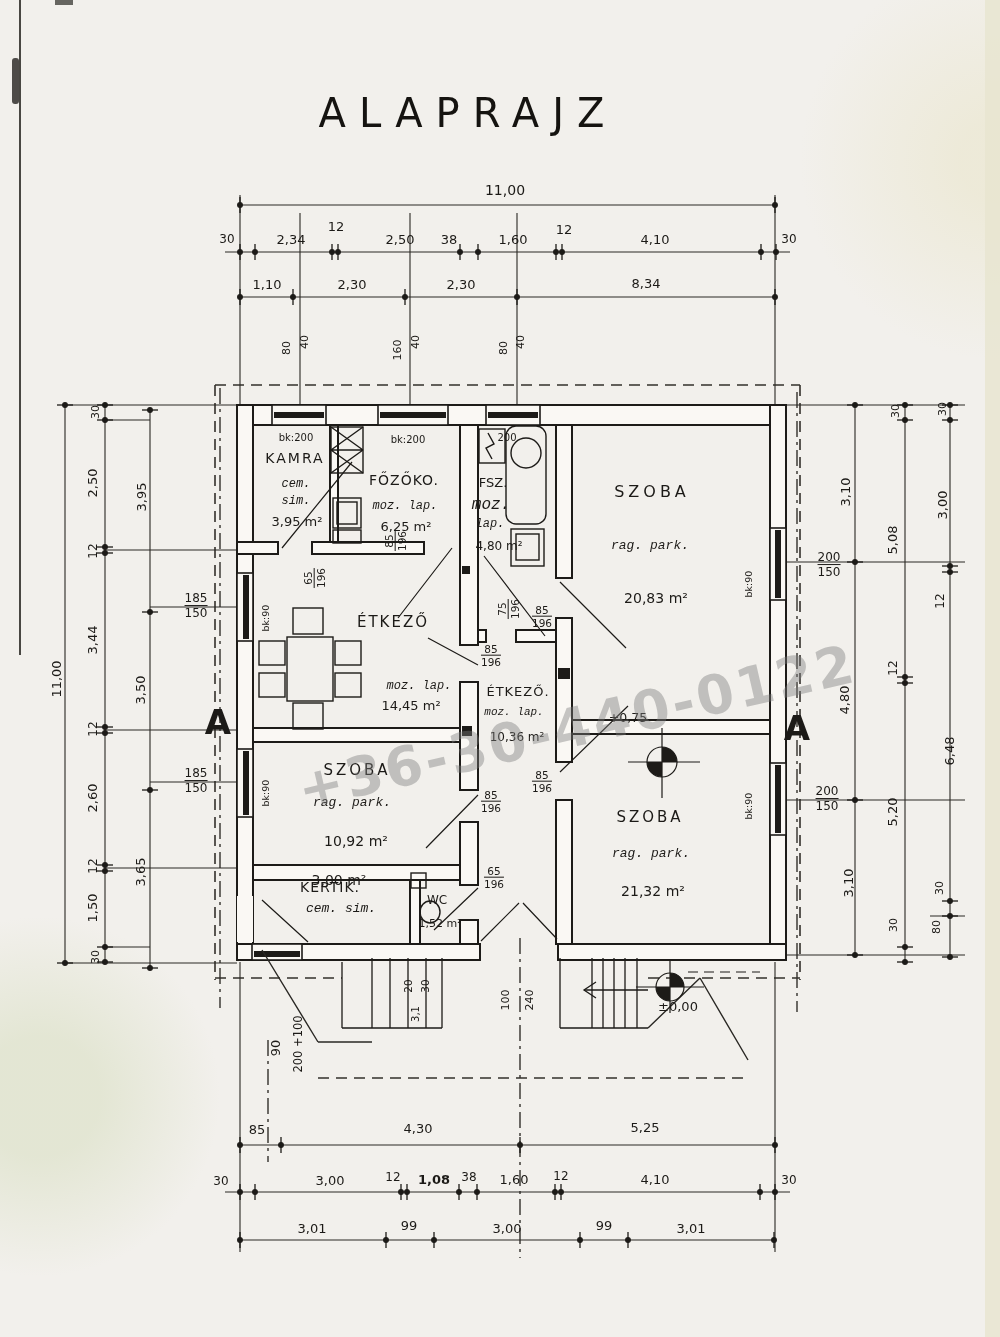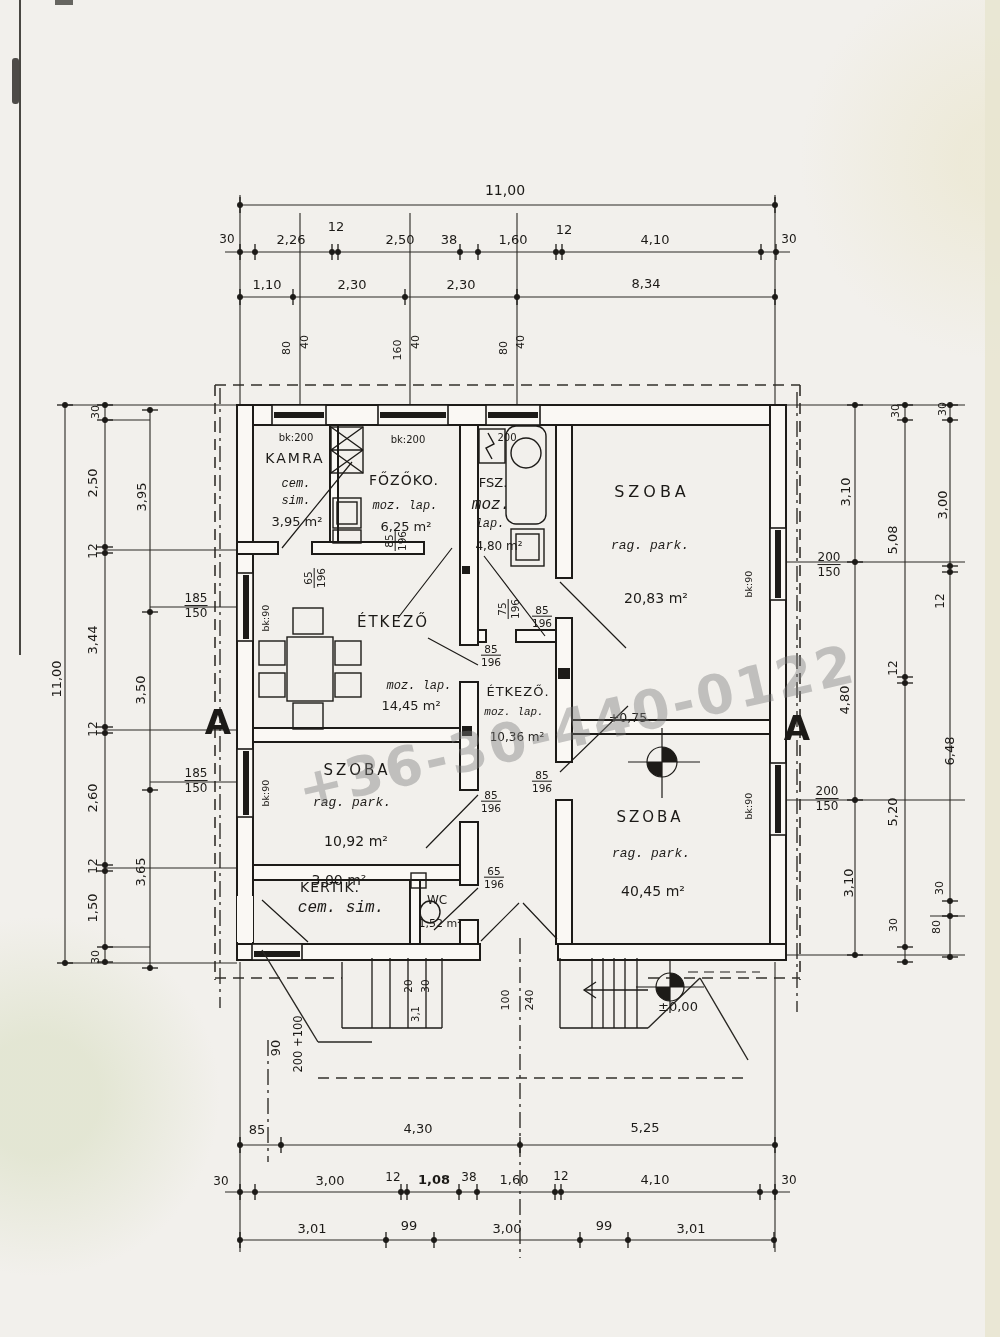--- a/index.html
+++ b/index.html
@@ -28,20 +28,21 @@
 </head>
 <body>
 
 <div class="sheet">
 
   <div class="scanline"></div>
   <div class="scanblob"></div>
   <div class="scandash"></div>
   <div class="edge-strip"></div>
 
+  <div class="title">ALAPRAJZ</div>
 
   <svg id="plan-svg" width="1000" height="1337" viewBox="0 0 1000 1337">
 
     <g stroke="#33302b" stroke-width="1.6" fill="none" stroke-dasharray="11 7">
       <path d="M215,385 H800 M215,385 V980 M800,385 V980 M215,978 H342 M648,978 H800 M318,1078 H748"></path>
     </g>
 
     <g stroke="#33302b" stroke-width="1.4" fill="none" stroke-dasharray="16 5 3 5">
       <path d="M220,388 V1008 M797,392 V1012 M520,938 V1258 M268,1040 V1162"></path>
     </g>
@@ -300,21 +301,21 @@
       <path d="M662,762 L677,762 A15,15 0 0 0 662,747 Z"></path>
       <path d="M662,762 L647,762 A15,15 0 0 0 662,777 Z"></path>
       <path d="M670,987 L684,987 A14,14 0 0 0 670,973 Z"></path>
       <path d="M670,987 L656,987 A14,14 0 0 0 670,1001 Z"></path>
     </g>
   </svg>
 
   <div class="layer" id="label-layer">
       <div class="lbl" style="left: 505px; top: 191px; font-size: 14px; transform: translate(-50%, -50%);">11,00</div>
       <div class="lbl" style="left: 227px; top: 239px; font-size: 12px; transform: translate(-50%, -50%);">30</div>
-      <div class="lbl" style="left: 291px; top: 240px; font-size: 13px; transform: translate(-50%, -50%);">2,26</div>
+      <div class="lbl" style="left: 291px; top: 240px; font-size: 13px; transform: translate(-50%, -50%);">2,34</div>
       <div class="lbl" style="left: 336px; top: 227px; font-size: 13px; transform: translate(-50%, -50%);">12</div>
       <div class="lbl" style="left: 400px; top: 240px; font-size: 13px; transform: translate(-50%, -50%);">2,50</div>
       <div class="lbl" style="left: 449px; top: 240px; font-size: 13px; transform: translate(-50%, -50%);">38</div>
       <div class="lbl" style="left: 513px; top: 240px; font-size: 13px; transform: translate(-50%, -50%);">1,60</div>
       <div class="lbl" style="left: 564px; top: 230px; font-size: 13px; transform: translate(-50%, -50%);">12</div>
       <div class="lbl" style="left: 655px; top: 240px; font-size: 13px; transform: translate(-50%, -50%);">4,10</div>
       <div class="lbl" style="left: 789px; top: 239px; font-size: 12px; transform: translate(-50%, -50%);">30</div>
       <div class="lbl" style="left: 267px; top: 285px; font-size: 13px; transform: translate(-50%, -50%);">1,10</div>
       <div class="lbl" style="left: 352px; top: 285px; font-size: 13px; transform: translate(-50%, -50%);">2,30</div>
       <div class="lbl" style="left: 461px; top: 285px; font-size: 13px; transform: translate(-50%, -50%);">2,30</div>
@@ -346,23 +347,23 @@
       <div class="lbl i" style="left: 419px; top: 686px; font-size: 12px; transform: translate(-50%, -50%);">moz. lap.</div>
       <div class="lbl" style="left: 411px; top: 706px; font-size: 13px; transform: translate(-50%, -50%);">14,45 m²</div>
       <div class="lbl" style="left: 518px; top: 692px; font-size: 13px; letter-spacing: 1px; transform: translate(-50%, -50%);">ÉTKEZŐ.</div>
       <div class="lbl i" style="left: 514px; top: 713px; font-size: 11px; transform: translate(-50%, -50%);">moz. lap.</div>
       <div class="lbl" style="left: 517px; top: 737px; font-size: 12px; transform: translate(-50%, -50%);">10,36 m²</div>
       <div class="lbl" style="left: 357px; top: 770px; font-size: 15px; letter-spacing: 3px; transform: translate(-50%, -50%);">SZOBA</div>
       <div class="lbl i" style="left: 352px; top: 803px; font-size: 13px; transform: translate(-50%, -50%);">rag. park.</div>
       <div class="lbl" style="left: 356px; top: 842px; font-size: 14px; transform: translate(-50%, -50%);">10,92 m²</div>
       <div class="lbl" style="left: 650px; top: 817px; font-size: 15px; letter-spacing: 3px; transform: translate(-50%, -50%);">SZOBA</div>
       <div class="lbl i" style="left: 651px; top: 854px; font-size: 13px; transform: translate(-50%, -50%);">rag. park.</div>
-      <div class="lbl" style="left: 653px; top: 892px; font-size: 14px; transform: translate(-50%, -50%);">40,45 m²</div>
+      <div class="lbl" style="left: 653px; top: 892px; font-size: 14px; transform: translate(-50%, -50%);">21,32 m²</div>
       <div class="lbl" style="left: 330px; top: 888px; font-size: 14px; letter-spacing: 1px; transform: translate(-50%, -50%);">KERTIK.</div>
-      <div class="lbl i" style="left: 341px; top: 909px; font-size: 16px; transform: translate(-50%, -50%);">cem. sim.</div>
+      <div class="lbl i" style="left: 341px; top: 909px; font-size: 13px; transform: translate(-50%, -50%);">cem. sim.</div>
       <div class="lbl" style="left: 339px; top: 881px; font-size: 14px; transform: translate(-50%, -50%);">3,00 m²</div>
       <div class="lbl" style="left: 437px; top: 900px; font-size: 12px; transform: translate(-50%, -50%);">WC</div>
       <div class="lbl" style="left: 440px; top: 924px; font-size: 11px; transform: translate(-50%, -50%);">1,52 m²</div>
       <div class="lbl" style="left: 396px; top: 541px; font-size: 10.5px; transform: translate(-50%, -50%) rotate(-90deg);"><span>85</span><span class="den">196</span></div>
       <div class="lbl" style="left: 315px; top: 578px; font-size: 10.5px; transform: translate(-50%, -50%) rotate(-90deg);"><span>65</span><span class="den">196</span></div>
       <div class="lbl" style="left: 509px; top: 609px; font-size: 10.5px; transform: translate(-50%, -50%) rotate(-90deg);"><span>75</span><span class="den">196</span></div>
       <div class="lbl" style="left: 542px; top: 617px; font-size: 10.5px; transform: translate(-50%, -50%);"><span>85</span><span class="den">196</span></div>
       <div class="lbl" style="left: 491px; top: 656px; font-size: 10.5px; transform: translate(-50%, -50%);"><span>85</span><span class="den">196</span></div>
       <div class="lbl" style="left: 542px; top: 782px; font-size: 10.5px; transform: translate(-50%, -50%);"><span>85</span><span class="den">196</span></div>
       <div class="lbl" style="left: 491px; top: 802px; font-size: 10.5px; transform: translate(-50%, -50%);"><span>85</span><span class="den">196</span></div>

